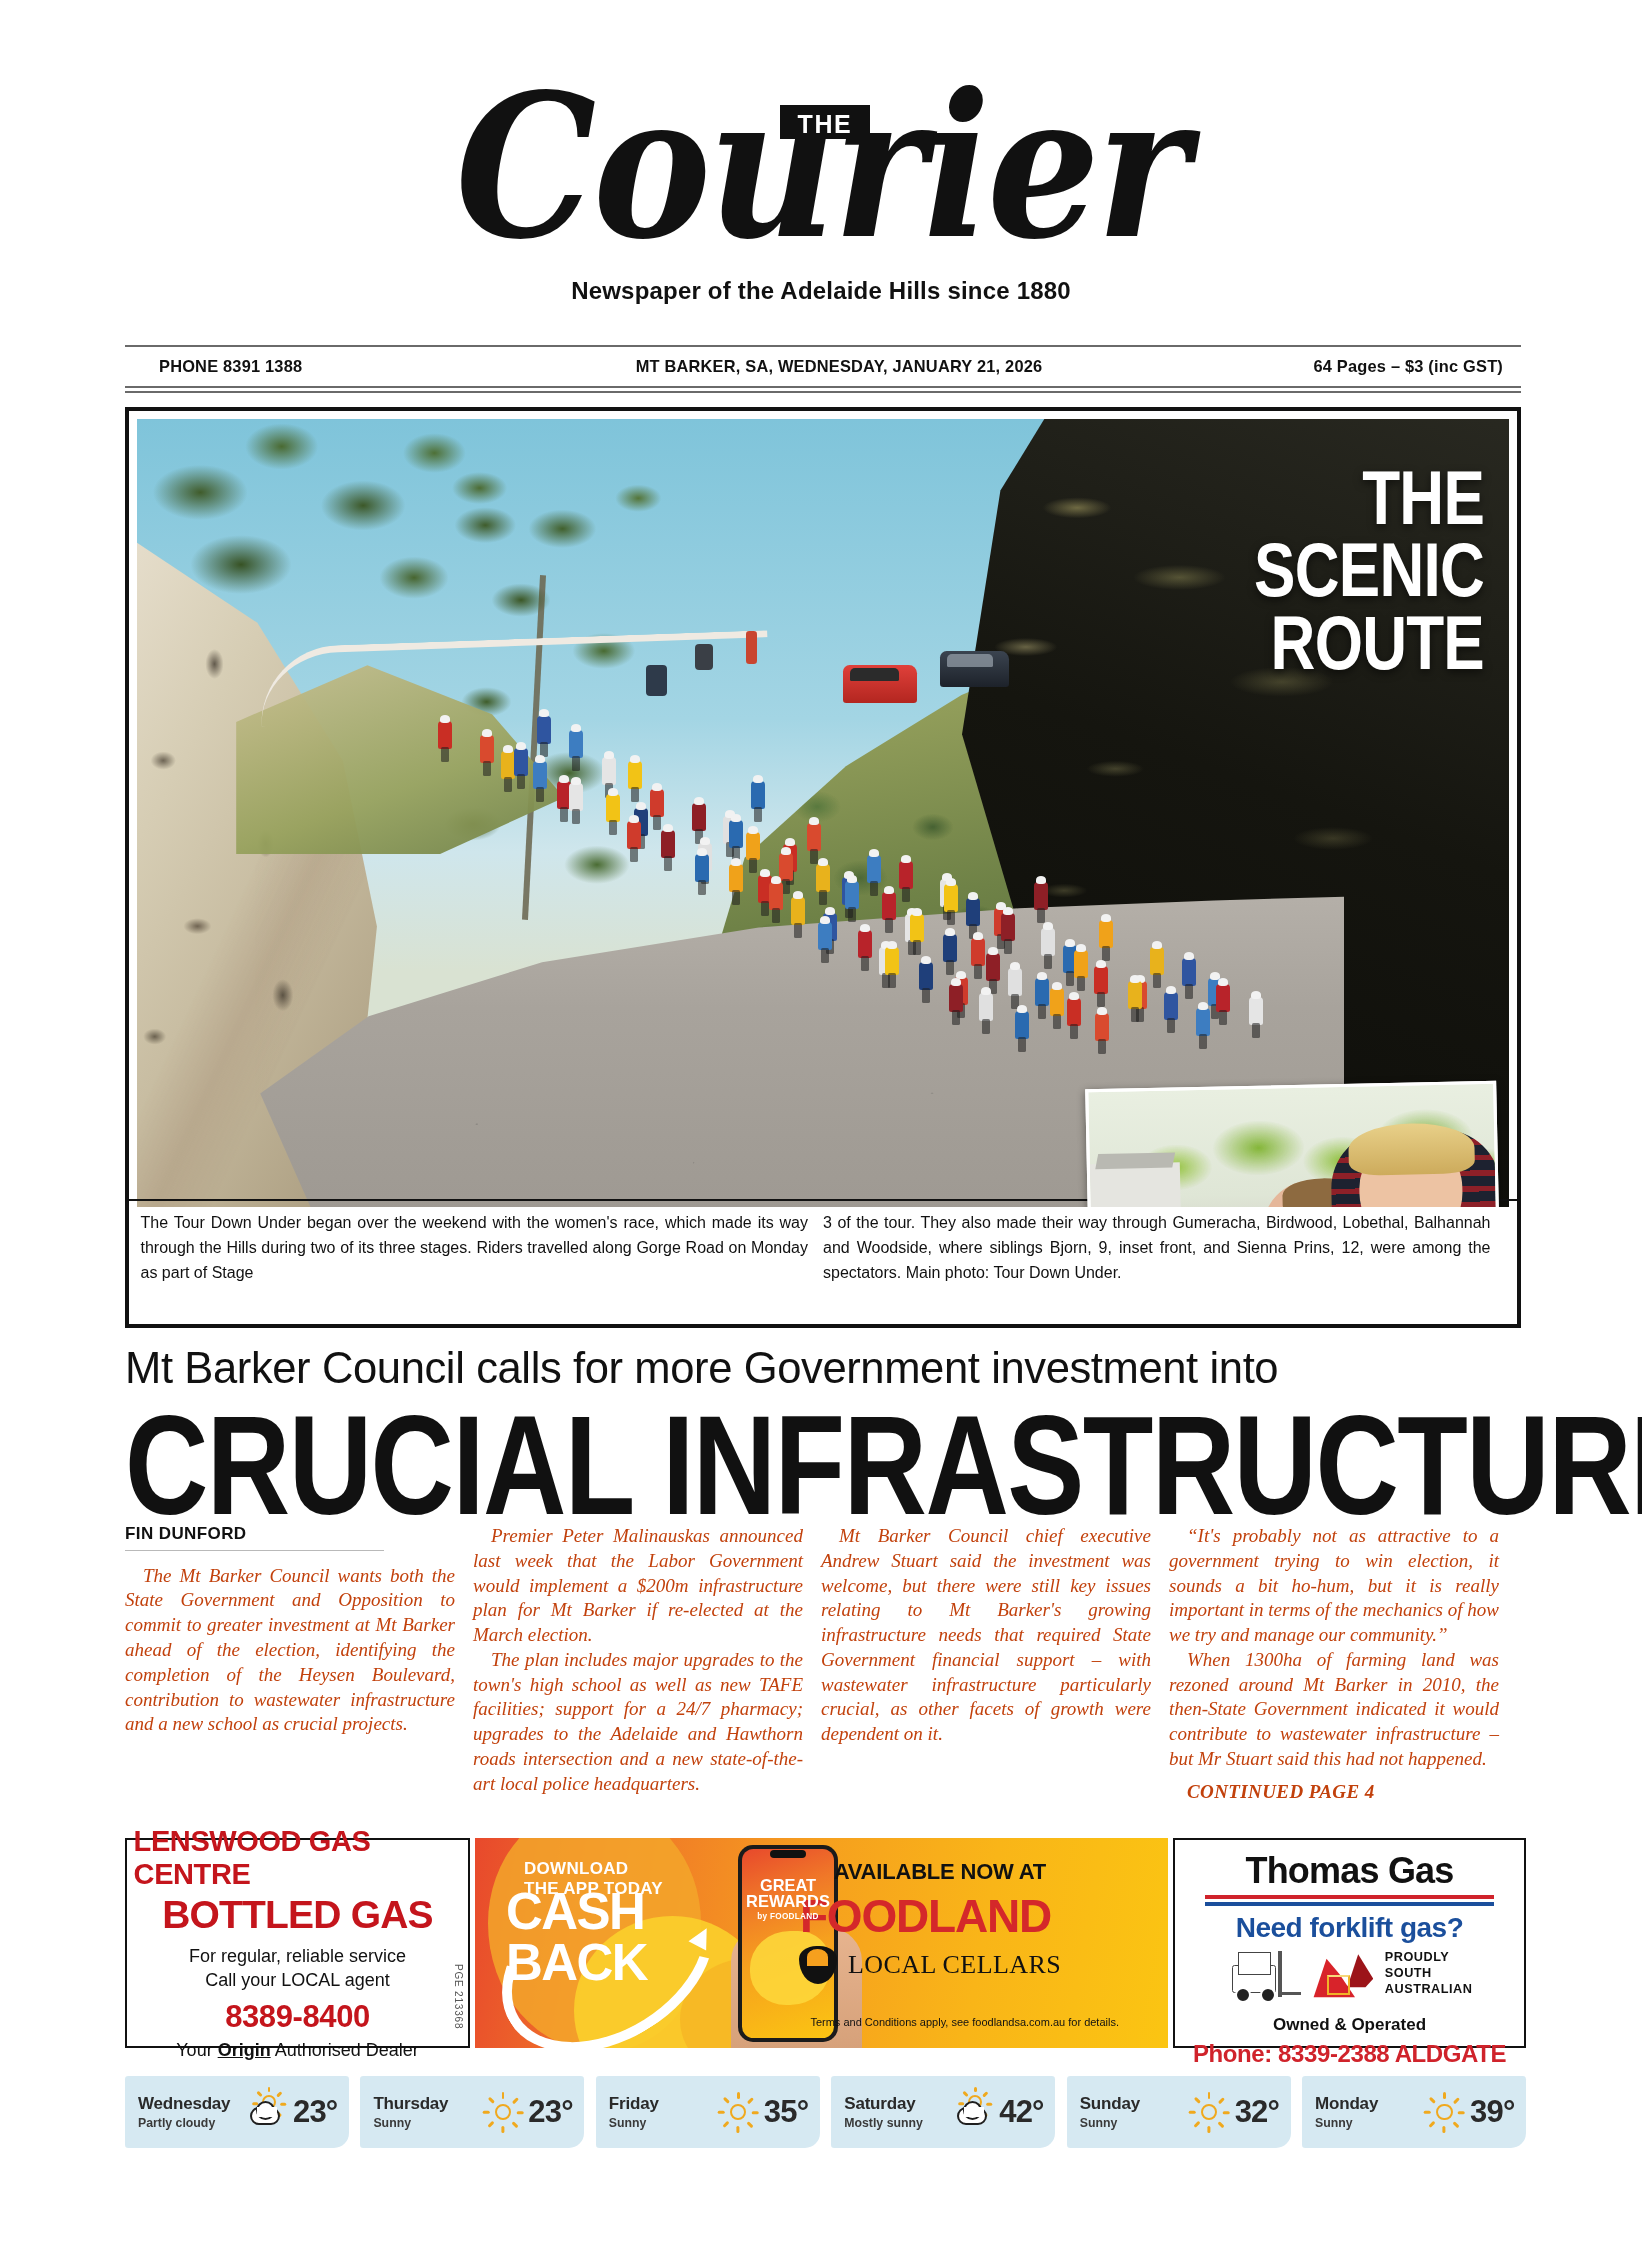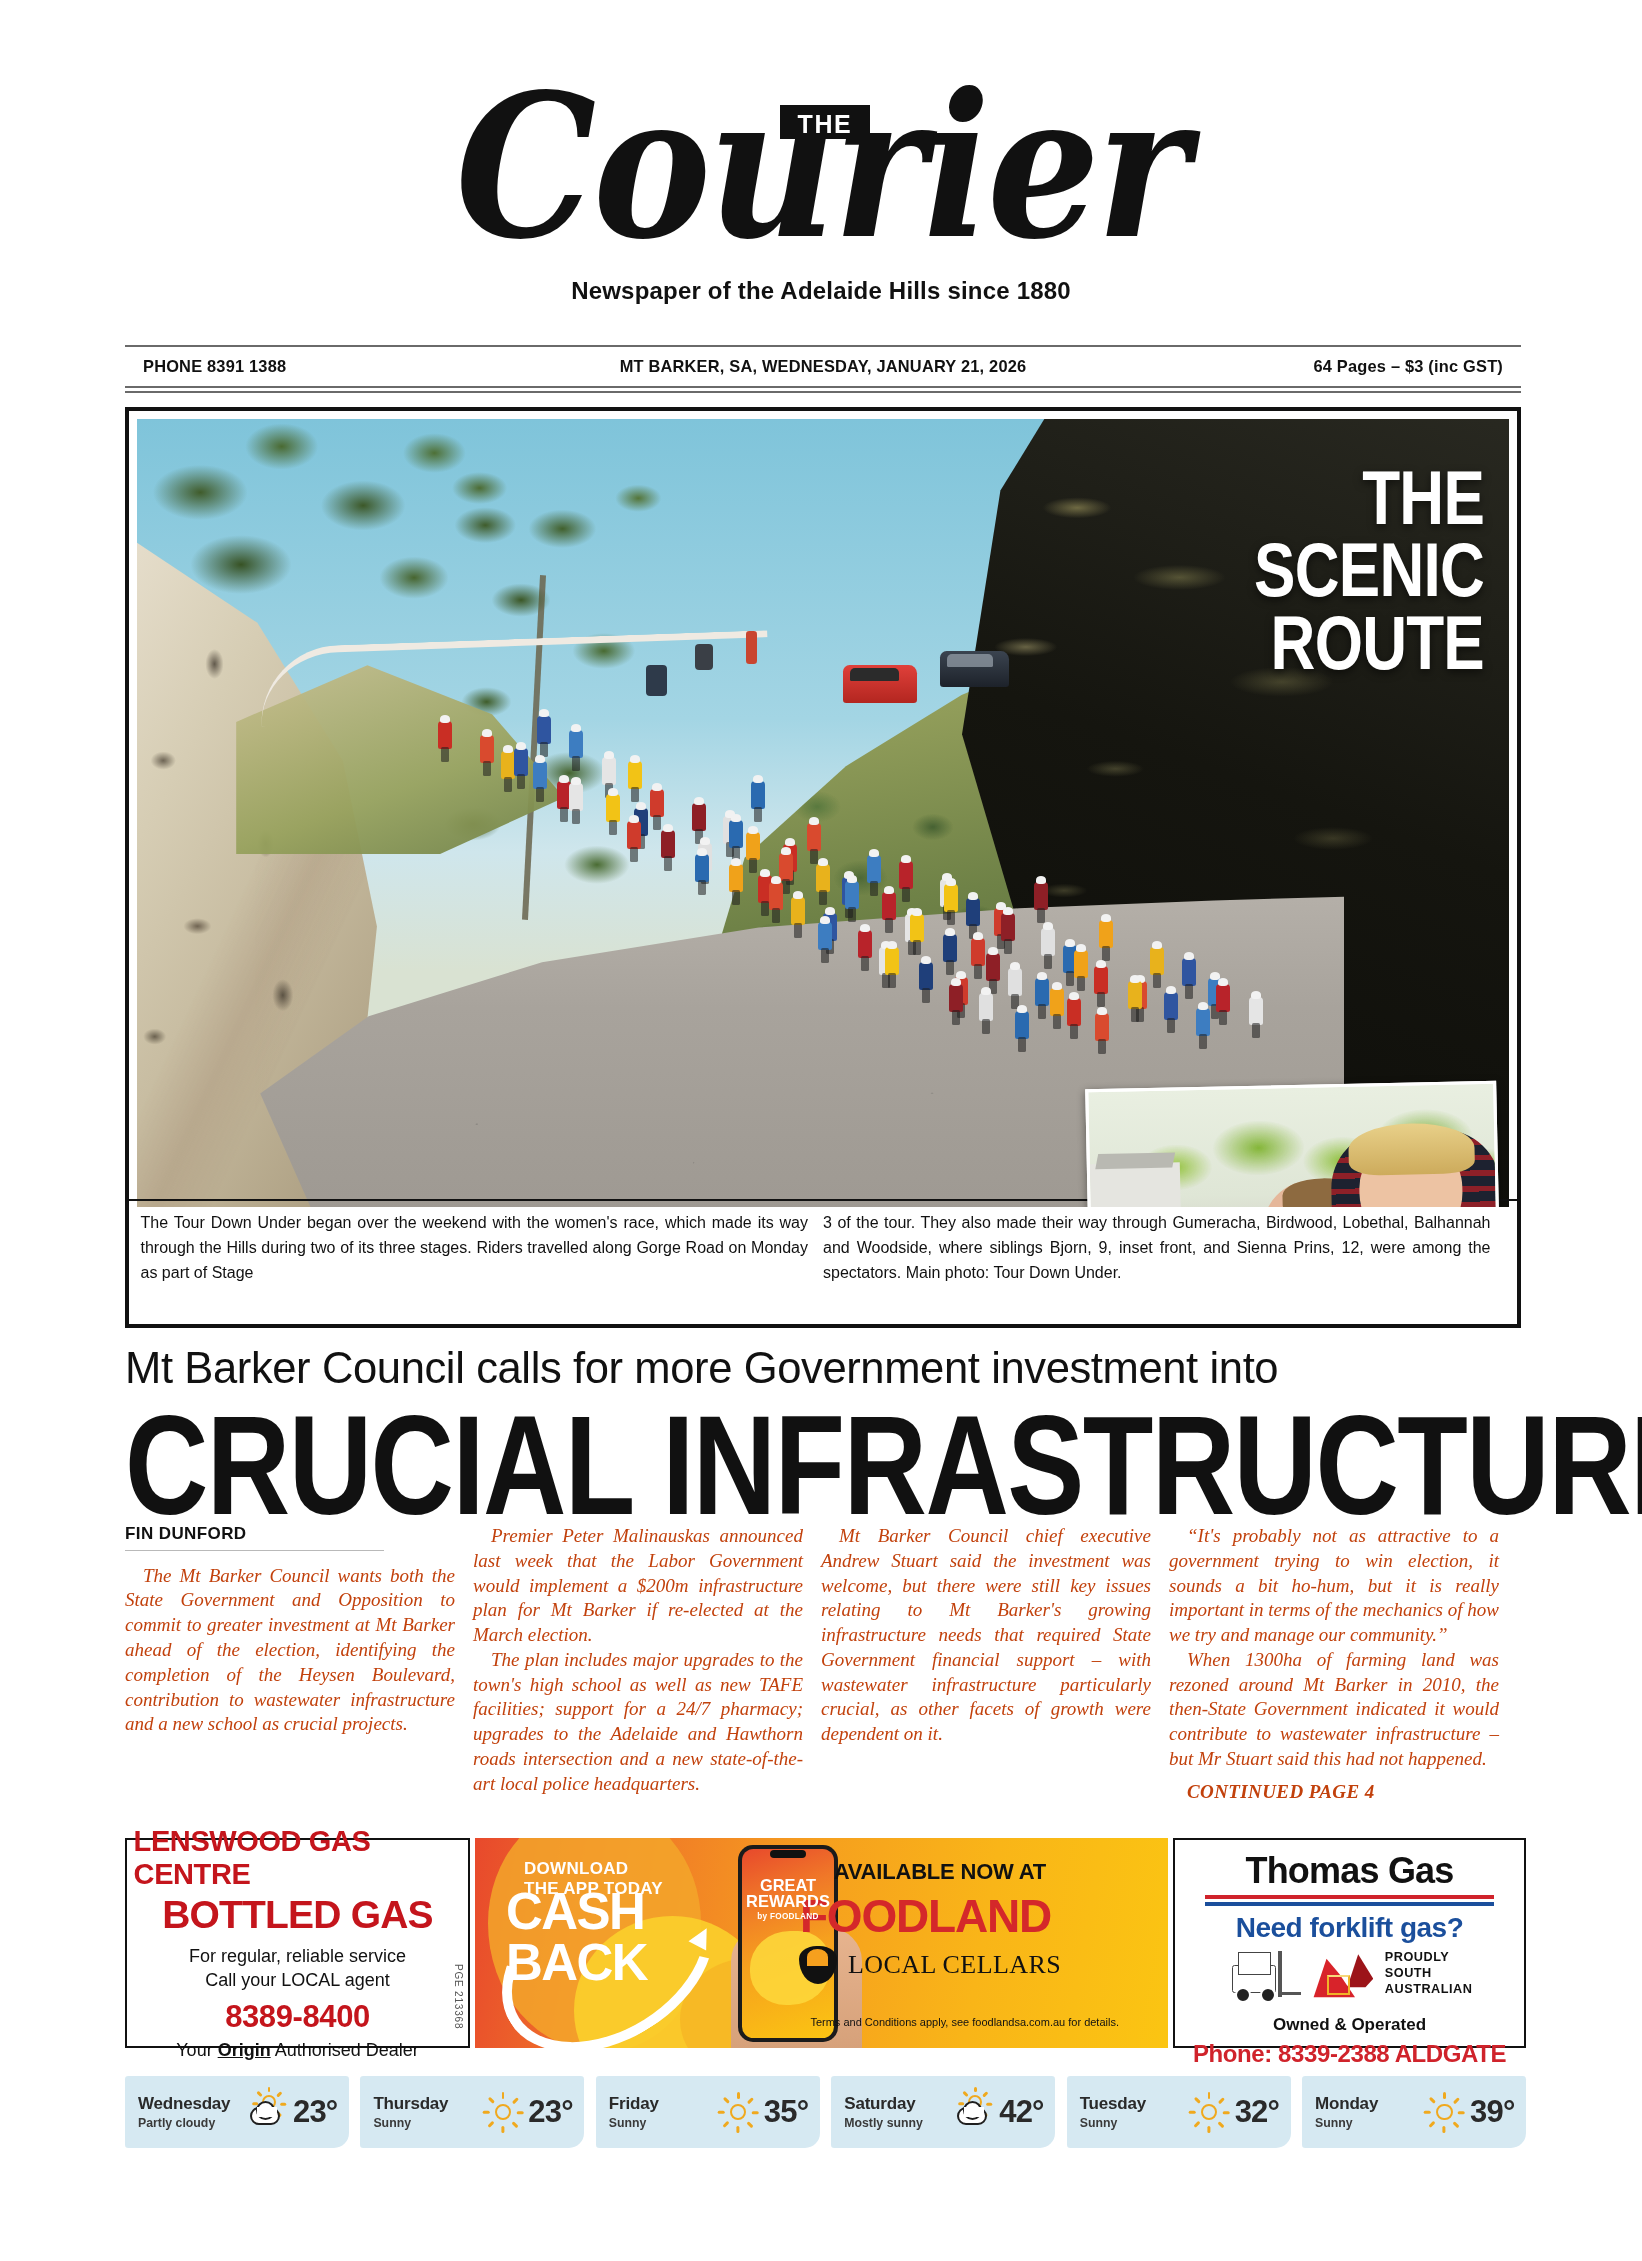--- a/index.html
+++ b/index.html
@@ -40,20 +40,21 @@
     border-top:2.5px solid #6a6a6a; border-bottom:2.5px solid #6a6a6a;
     display:flex; align-items:center;
   }
   .infobar::after {
     content:""; position:absolute; left:0; bottom:-7.4px; width:100%; height:2.5px; background:#6a6a6a;
   }
   .infobar .ib {
     font-size:16.4px; font-weight:700; color:#111;
     font-family:"Liberation Sans Narrow","Liberation Sans",sans-serif;
     letter-spacing:0.2px;
+    margin-left:16px;
   }
   .ib-left  { position:absolute; left:18px; }
   .ib-mid   { position:absolute; left:0; width:100%; text-align:center; }
   .ib-right { position:absolute; right:18px; }
 
   
   .photo-frame {
     position:absolute; left:125px; top:407px; width:1396px; height:921px;
     border:4.1px solid #111; background:#fff; padding:8.2px 8.2px 0 8.2px;
   }
@@ -738,21 +739,21 @@
           <div class="ray" style="transform: rotate(180deg);"></div>
           <div class="ray" style="transform: rotate(225deg);"></div>
           <div class="ray" style="transform: rotate(270deg);"></div>
           <div class="ray" style="transform: rotate(315deg);"></div>
           <div class="cloud"></div>
         </div>
         <div class="wx-temp">42°</div>
       </div>
       <div class="wx">
         <div class="wx-txt">
-          <div class="wx-day">Tuesday</div>
+          <div class="wx-day">Sunday</div>
           <div class="wx-cond">Sunny</div>
         </div>
         <div class="wx-icon ic-sun">
           <div class="disc"></div>
           <div class="ray" style="transform: rotate(0deg);"></div>
           <div class="ray" style="transform: rotate(45deg);"></div>
           <div class="ray" style="transform: rotate(90deg);"></div>
           <div class="ray" style="transform: rotate(135deg);"></div>
           <div class="ray" style="transform: rotate(180deg);"></div>
           <div class="ray" style="transform: rotate(225deg);"></div>

